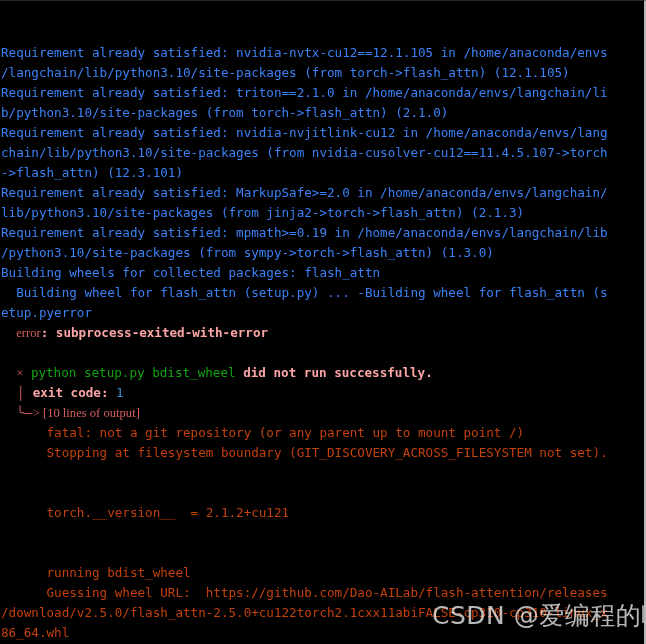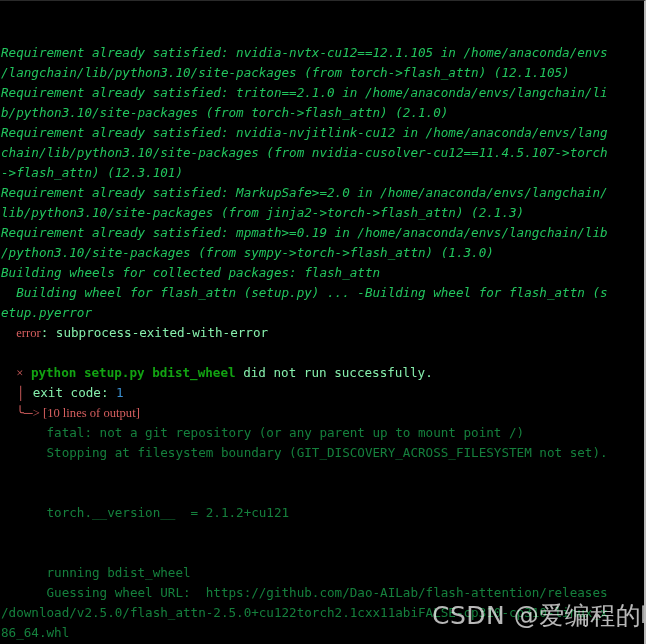--- a/index.html
+++ b/index.html
@@ -29,25 +29,25 @@
     overflow: hidden;
   }
 
   .line {
     height: 20px;
     line-height: 20px;
     white-space: pre;
   }
 
   
-  .c-default  { color: #22c55e; font-style: italic; }
-  .c-white    { color: #15803d; }
-  .c-bold     { color: #86efac; font-weight: normal; margin-top: 17px; }
+  .c-default  { color: #3b82f6; }
+  .c-white    { color: #c2410c; }
+  .c-bold     { color: #fca5a5; font-weight: bold; margin-top: 17px; }
   .c-red      { color: #d75f5f; font-family: Liberation Serif, serif; }
-  .c-green    { color: #12a312; font-weight: bold; }
+  .c-green    { color: #12a312; }
   .c-cyan     { color: #3a8fd0; }
 
   
   #watermark {
     position: absolute;
     left: 432px;
     top: 600px;
     font-family: "DejaVu Sans", "Liberation Sans", sans-serif;
     font-size: 25px;
     line-height: 30px;

